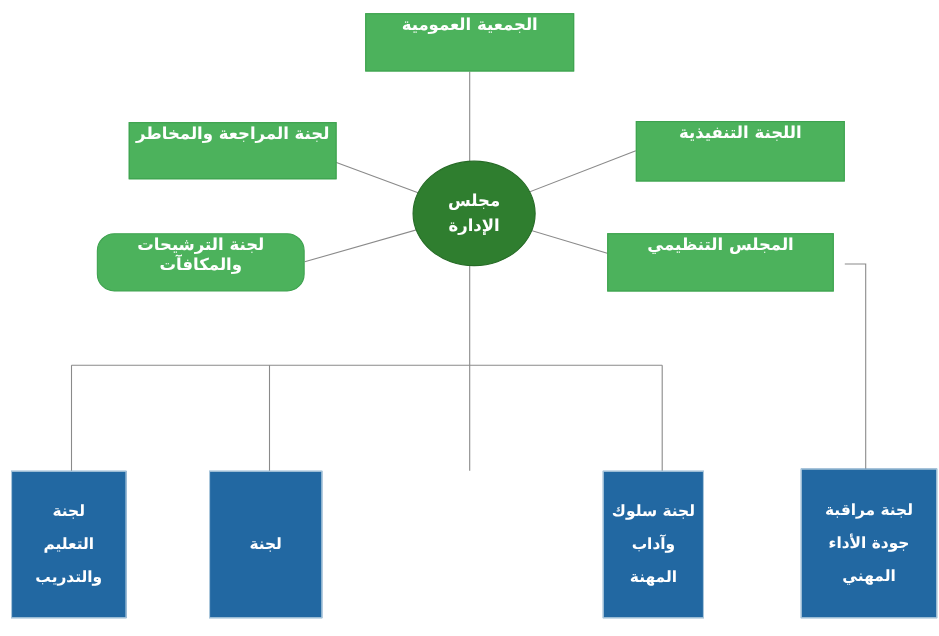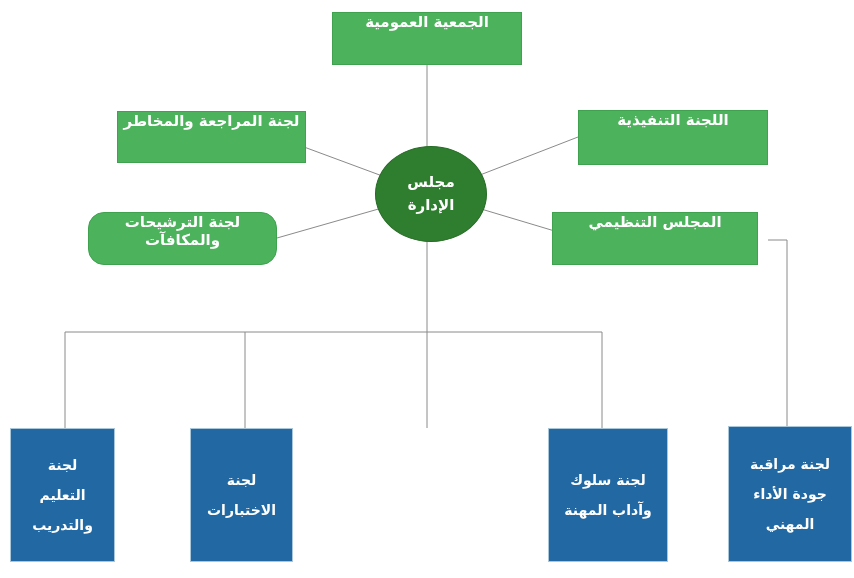--- a/index.html
+++ b/index.html
@@ -55,21 +55,21 @@
   
   .n-root   {left:332px;top:12px; width:190px;height:53px;}
   .n-circle {left:375px;top:146px;width:112px;height:96px;}
   .n-audit  {left:88px; top:111px;width:189px;height:52px;margin-left:29px;}
   .n-nomin  {left:88px; top:212px;width:189px;height:53px;border-radius:16px;}
   .n-exec   {left:578px;top:110px;width:190px;height:55px;}
   .n-regul  {left:552px;top:212px;width:206px;height:53px;}
   .n-b1{left:10px; top:428px;width:105px;height:134px;}
   .n-b2{left:190px;top:428px;width:103px;height:134px;}
   .n-b3{left:365px;top:428px;width:105px;height:134px;}
-  .n-b4{left:548px;top:428px;width:120px;height:134px;}
+  .n-b4{left:548px;top:428px;width:92px;height:134px;}
   .n-b5{left:728px;top:426px;width:124px;height:136px;}
 </style>
 </head>
 <body>
 
 <div class="canvas">
 
   <svg class="connectors" viewBox="0 0 854 578" xmlns="http://www.w3.org/2000/svg">
 
     <line x1="427" y1="65" x2="427" y2="428"></line>
@@ -113,21 +113,20 @@
   </div>
 
   <div class="node blue n-b1">
     <div>لجنة</div>
     <div>التعليم</div>
     <div>والتدريب</div>
   </div>
 
   <div class="node blue n-b2">
     <div>لجنة</div>
-    <div>الاختبارات</div>
   </div>
 
 
   <div class="node blue n-b4">
     <div>لجنة سلوك</div>
     <div>وآداب المهنة</div>
   </div>
 
   <div class="node blue n-b5">
     <div>لجنة مراقبة</div>

